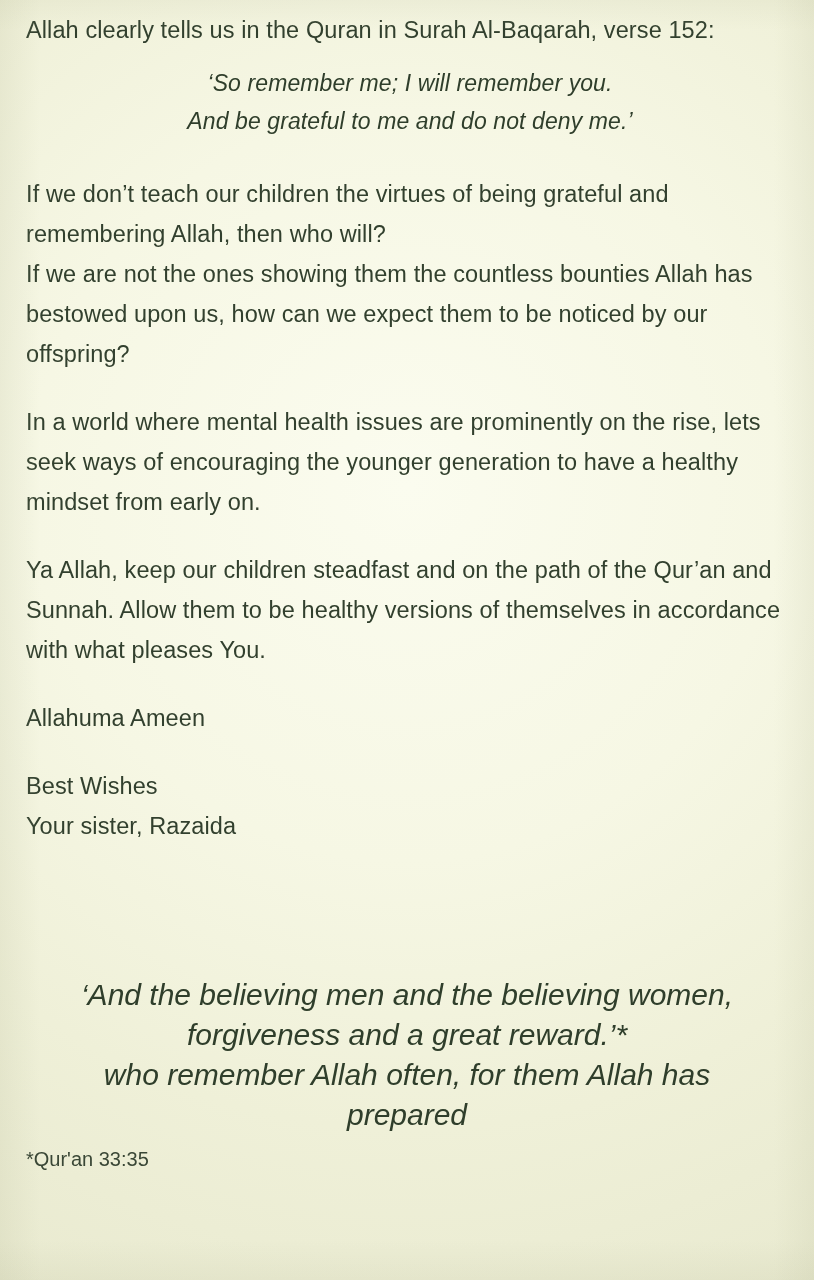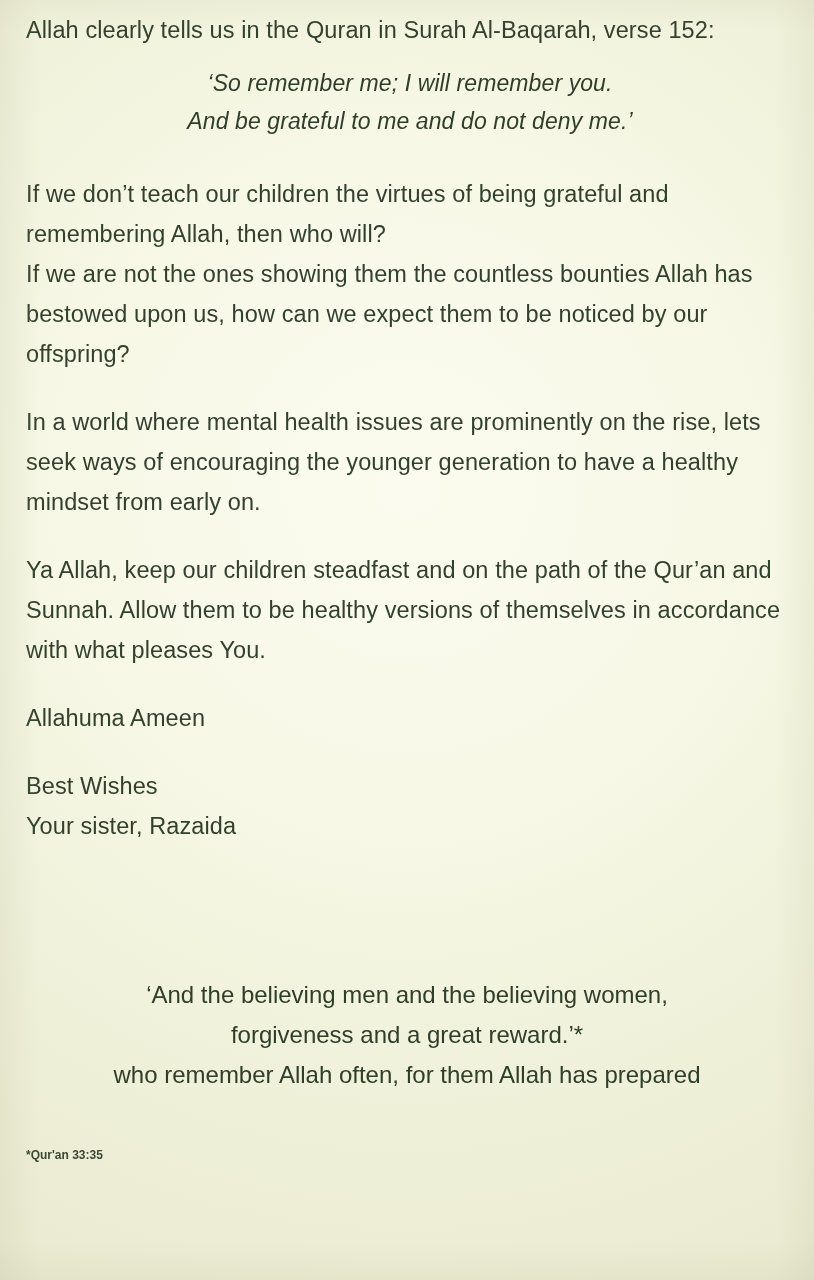--- a/index.html
+++ b/index.html
@@ -54,32 +54,32 @@
     padding: 0 40px;
   }
   .quote-line { display: block; }
   .closing-line { display: block; }
   .bottom-quote {
     position: absolute;
     left: 0;
     right: 0;
     top: 975px;
     text-align: center;
-    font-size: 24px;
+    font-style: italic;
+    font-size: 30px;
     line-height: 40px;
     color: #2f3e2b;
     padding: 0 45px;
   }
   .footnote {
     position: absolute;
     left: 26px;
     top: 1148px;
-    font-size: 12px;
+    font-size: 20px;
     color: #3a4736;
-    font-weight: bold;
   }
   .intro-wrap { padding-right: 8px; }
 </style>
 </head>
 <body>
 
 <div class="page">
   <div class="vignette"></div>
 
   <div class="body-text">

